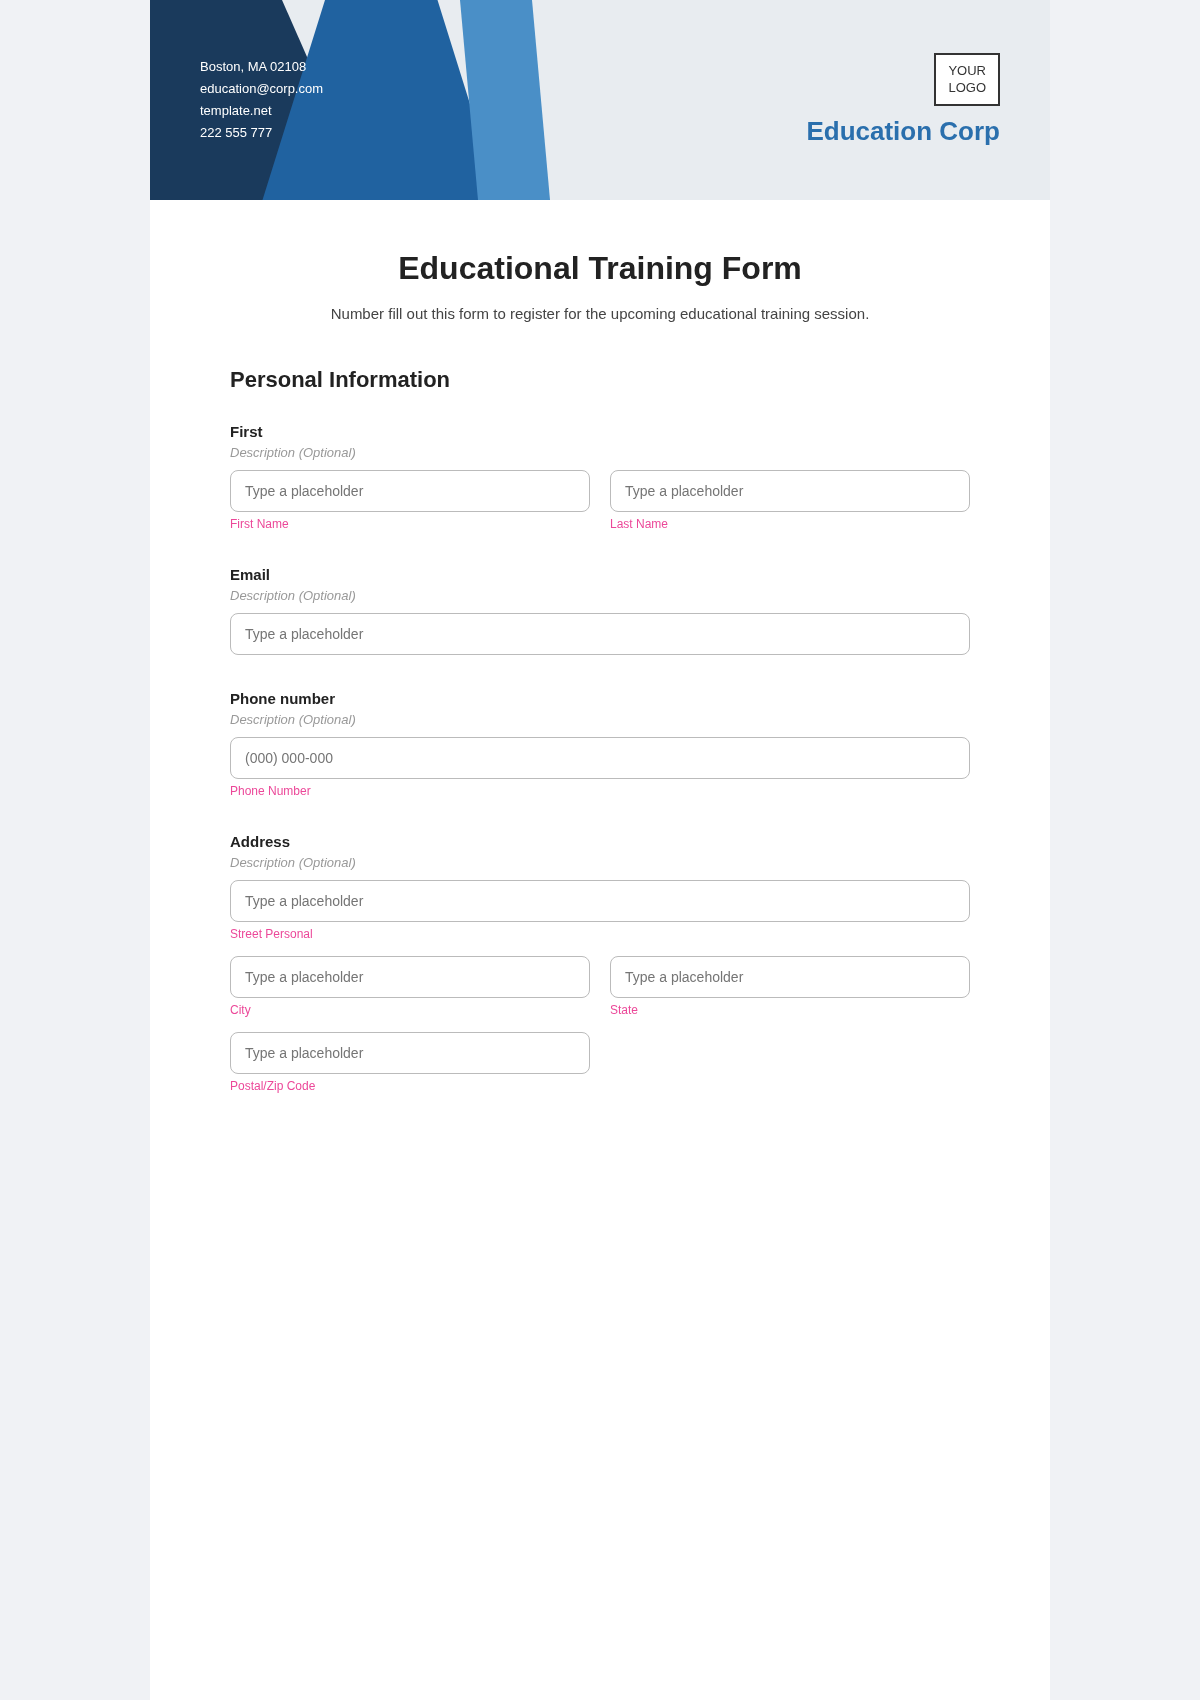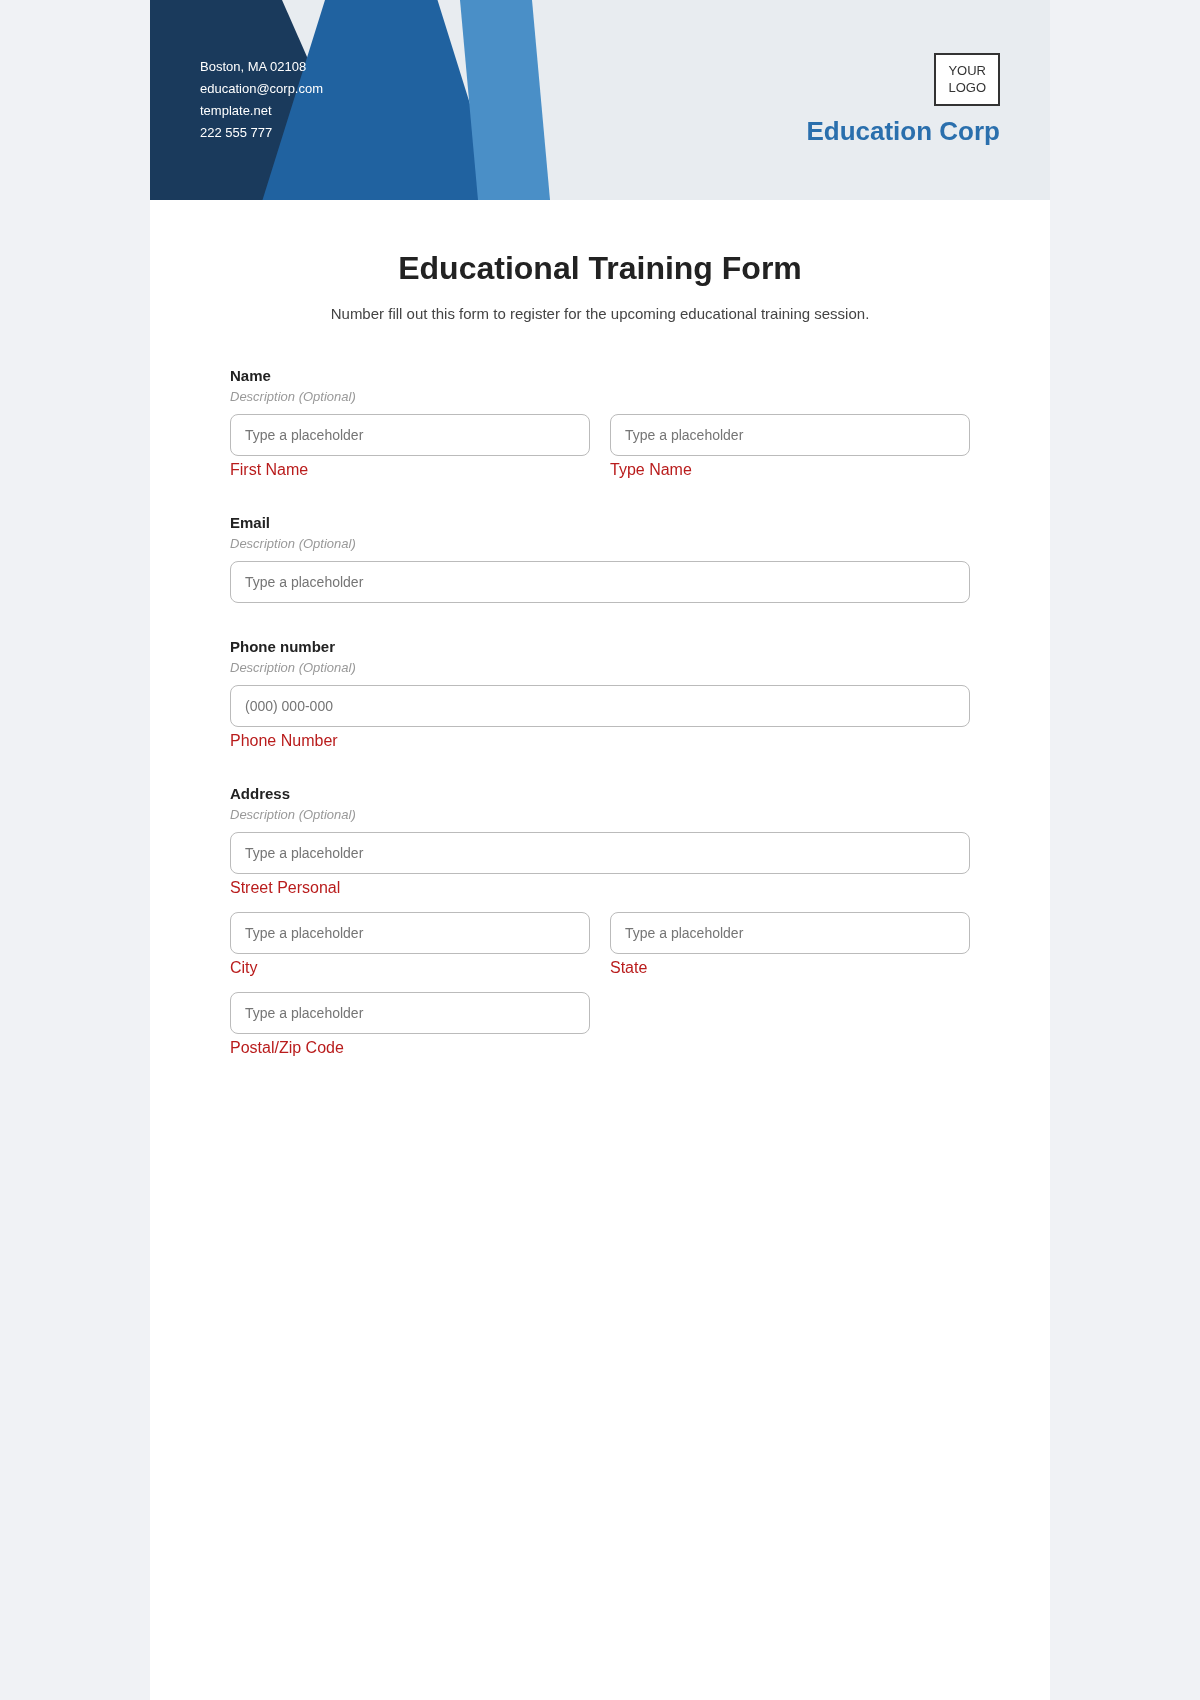--- a/index.html
+++ b/index.html
@@ -177,22 +177,22 @@
       border: 1px solid #bbb;
       border-radius: 8px;
       padding: 12px 14px;
       font-size: 14px;
       color: #be185d;
       outline: none;
       width: 100%;
     }
 
     .sub-label {
-      font-size: 16px;
-      color: #b91c1c;
+      font-size: 12px;
+      color: #ec4899;
       margin-top: 5px;
     }
 
     .full-width {
       width: 100%;
     }
   </style>
 </head>
 <body>
 
@@ -218,32 +218,33 @@
         <span>LOGO</span>
       </div>
       <span class="company-name">Education Corp</span>
     </div>
   </div>
 
   <div class="form-content">
     <h1 class="form-title">Educational Training Form</h1>
     <p class="form-subtitle">Number fill out this form to register for the upcoming educational training session.</p>
 
-
-    <div class="field-group">
-      <div class="field-label">Name</div>
+    <h2 class="section-title">Personal Information</h2>
+
+    <div class="field-group">
+      <div class="field-label">First</div>
       <div class="field-description">Description (Optional)</div>
       <div class="field-row">
         <div class="input-wrap">
           <input type="text" placeholder="Type a placeholder" style="">
           <span class="sub-label">First Name</span>
         </div>
         <div class="input-wrap">
           <input type="text" placeholder="Type a placeholder" style="">
-          <span class="sub-label">Type Name</span>
+          <span class="sub-label">Last Name</span>
         </div>
       </div>
     </div>
 
     <div class="field-group">
       <div class="field-label">Email</div>
       <div class="field-description">Description (Optional)</div>
       <div class="input-wrap full-width">
         <input type="email" class="full-width" placeholder="Type a placeholder" style="">
       </div>

